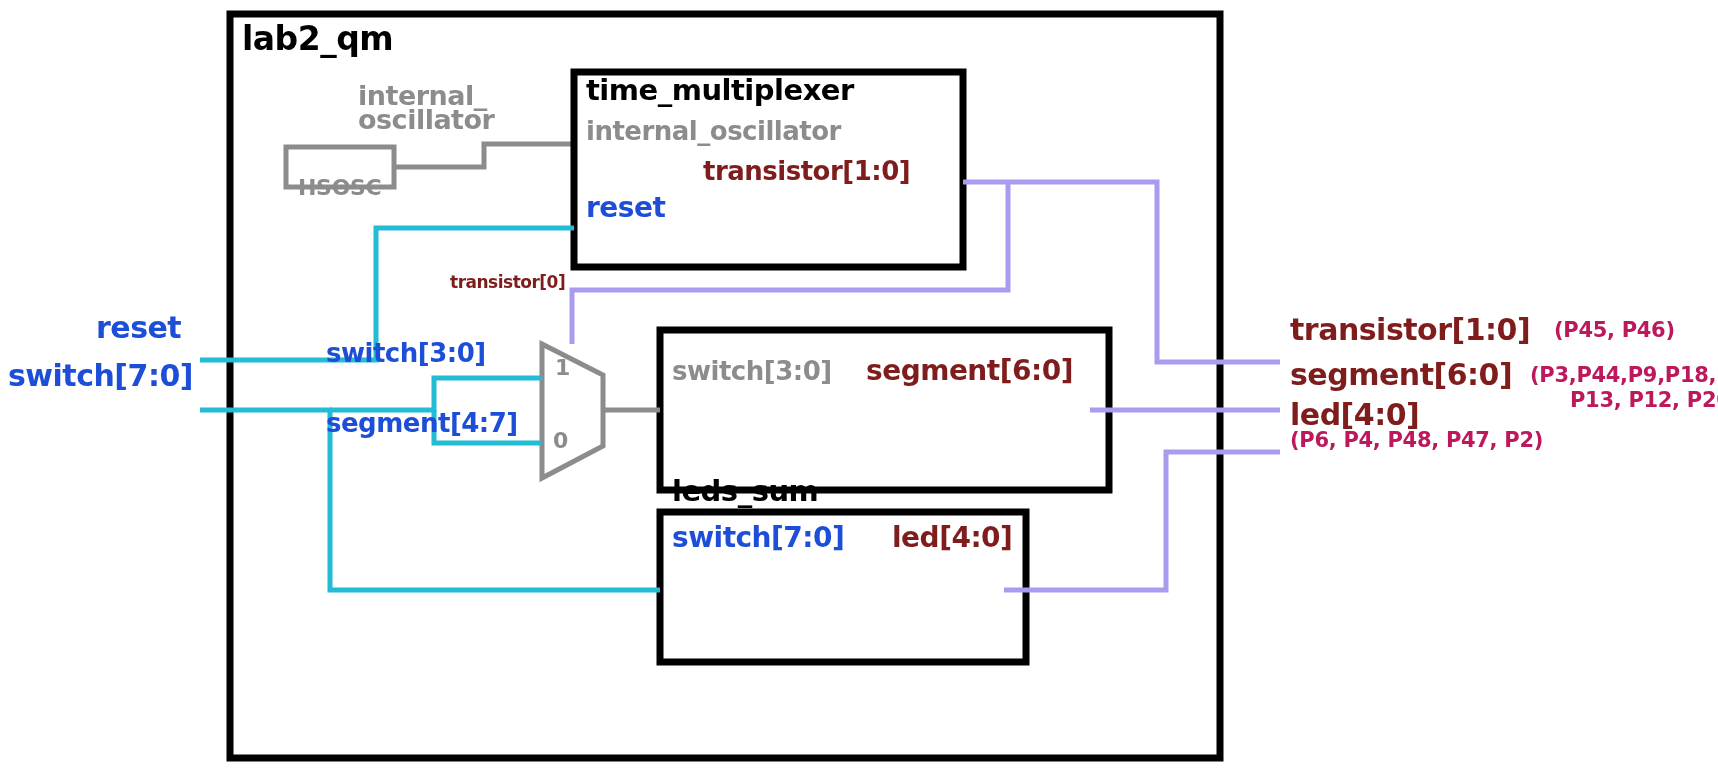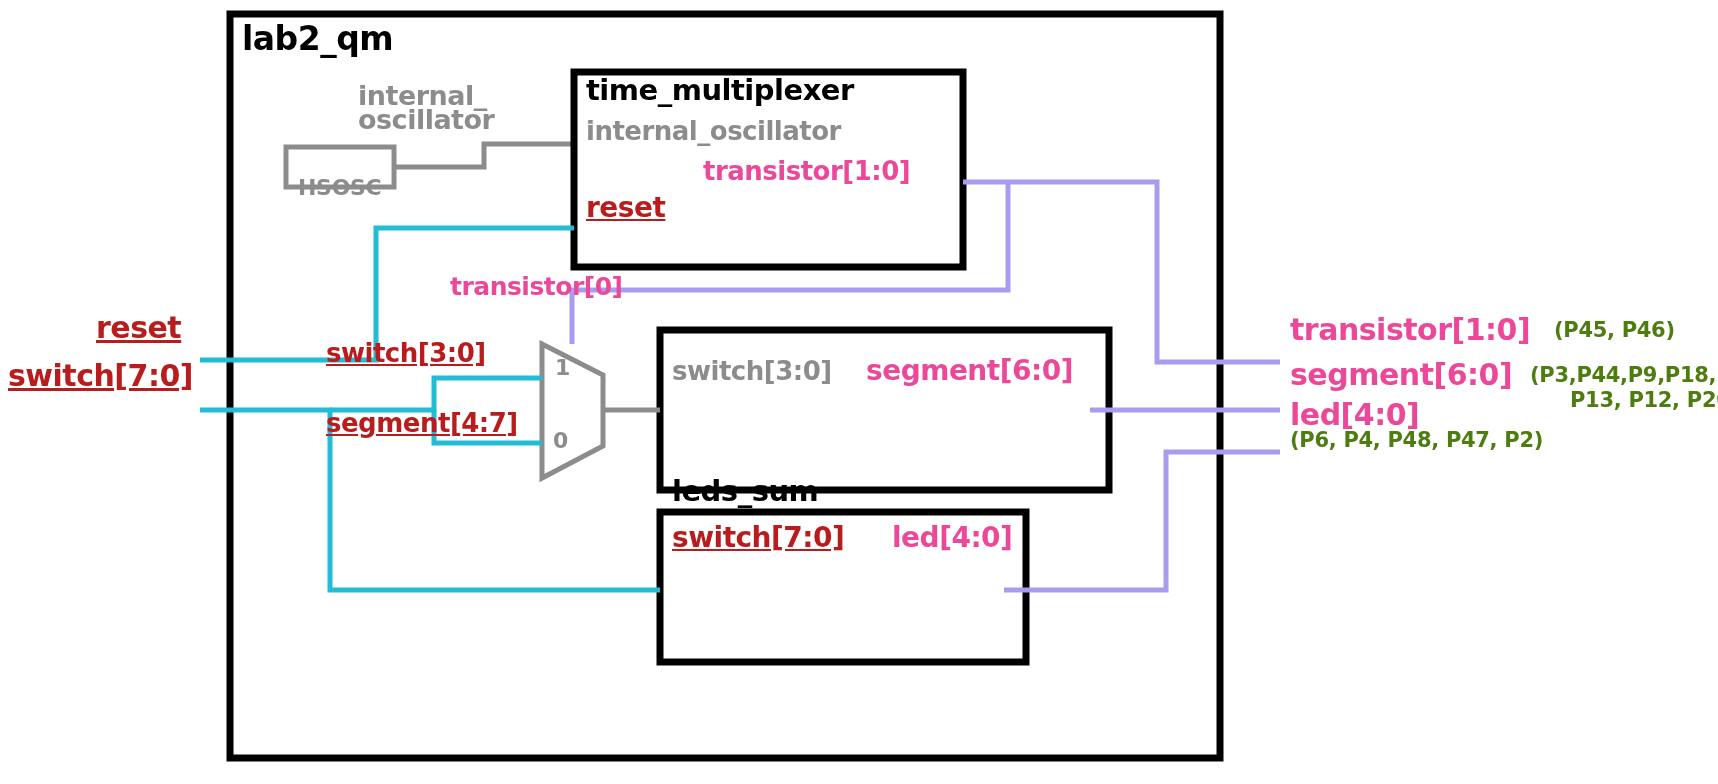--- a/index.html
+++ b/index.html
@@ -3,29 +3,29 @@
 <meta charset="utf-8">
 <title>lab2_qm block diagram</title>
 <style>
   html,body{margin:0;padding:0;background:#ffffff;}
   body{font-family:"DejaVu Sans",sans-serif;}
   #stage{position:relative;width:1718px;height:784px;background:#fff;overflow:hidden;}
   svg.layer{position:absolute;left:0;top:0;width:1718px;height:784px;}
   .txt{position:absolute;white-space:pre;font-family:"DejaVu Sans",sans-serif;line-height:1.02;}
   .blk-title{font-weight:bold;color:#000;font-size:29px;letter-spacing:-0.5px;}
   .grey{color:#8c8c8c;}
-  .cyan{color:#b91c1c;text-decoration:underline;}
-  .purple{color:#ec4899;}
-  .dpurple{color:#4d7c0f;}
+  .cyan{color:#1d4ed8;}
+  .purple{color:#7f1d1d;}
+  .dpurple{color:#be185d;}
   .p-in{font-size:26px;letter-spacing:-0.5px;font-weight:600;}
   .p-ext{font-size:27px;letter-spacing:-0.5px;font-weight:600;}
   .pins{font-size:21px;letter-spacing:-0.3px;font-weight:bold;}
   .muxnum{color:#8c8c8c;font-size:22px;font-weight:600;}
   .hsosc{font-size:22px;letter-spacing:-0.3px;font-weight:600;margin-top:24px;}
-  .sel{font-size:25px;letter-spacing:-0.5px;font-weight:600;text-align:right;}
+  .sel{font-size:17px;letter-spacing:-0.5px;font-weight:600;text-align:right;}
 </style>
 </head>
 <body>
 
 <div id="stage">
 
   <svg class="layer" viewBox="0 0 1718 784">
 
     <rect x="230" y="14" width="990" height="744" fill="none" stroke="#000" stroke-width="7"></rect>
 

